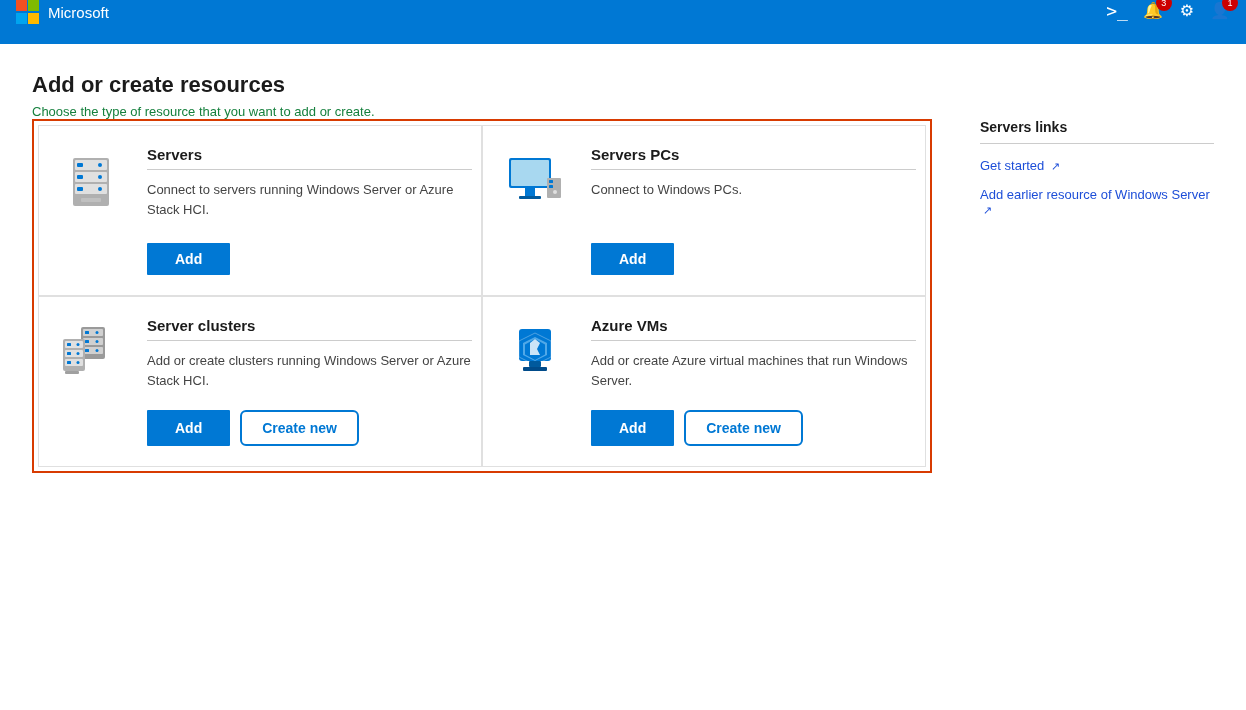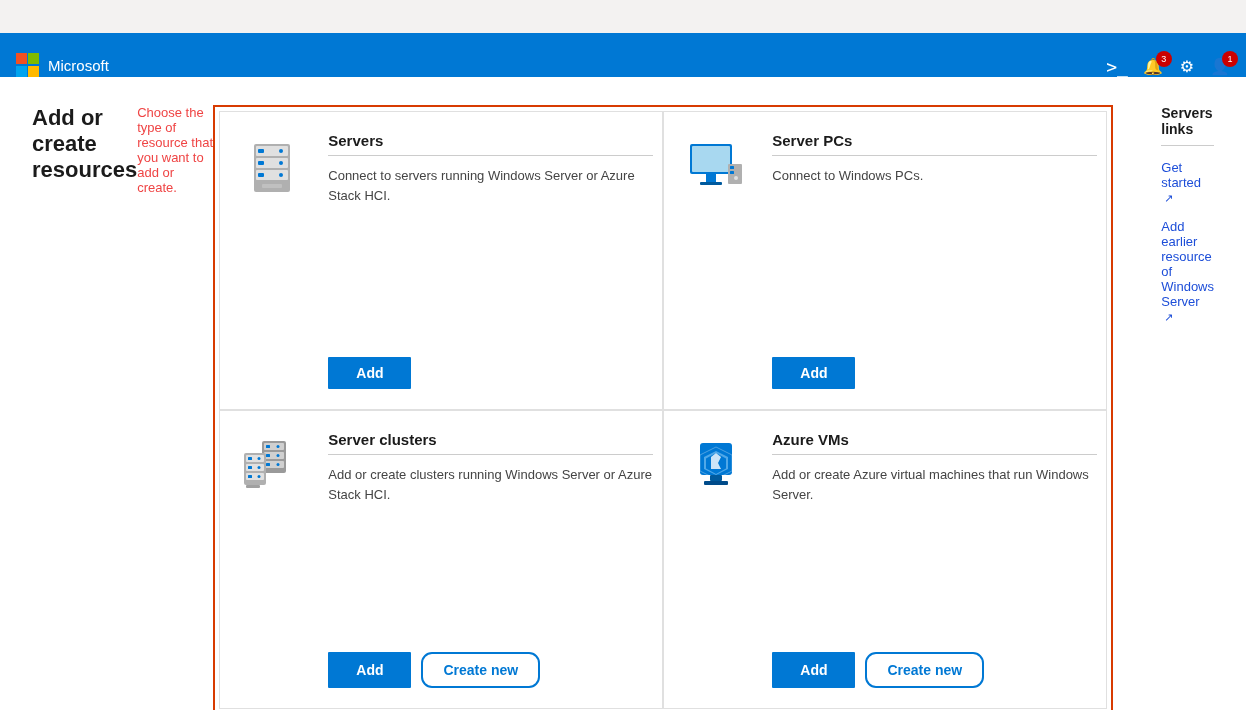--- a/index.html
+++ b/index.html
@@ -3,24 +3,23 @@
   <meta charset="utf-8">
   <style>
     * { box-sizing: border-box; margin: 0; padding: 0; }
     body { font-family: 'Segoe UI', Arial, sans-serif; background: #f3f2f1; min-height: 710px; }
 
     
     .topbar {
       background: #0078d4;
       height: 44px;
       display: flex;
-      align-items: flex-end;
+      align-items: flex-start;
       justify-content: space-between;
       padding: 0 16px;
-      margin-top: 33px;
     }
     .topbar-left { display: flex; align-items: center; gap: 8px; }
     .ms-logo { display: flex; width: 24px; height: 24px; flex-wrap: wrap; gap: 1px; }
     .ms-logo-sq { width: 11px; height: 11px; }
     .ms-logo-sq.red { background: #f25022; }
     .ms-logo-sq.green { background: #7fba00; }
     .ms-logo-sq.blue { background: #00a4ef; }
     .ms-logo-sq.yellow { background: #ffb900; }
     .topbar-brand { color: white; font-size: 15px; font-weight: 400; }
     .topbar-right { display: flex; align-items: center; gap: 16px; }
@@ -35,33 +34,33 @@
       width: 16px; height: 16px;
       display: flex; align-items: center; justify-content: center;
     }
 
     
     .main-content {
       background: #fff;
       padding: 28px 32px;
       min-height: calc(710px - 44px);
       display: flex;
+      flex-direction: column;
     }
 
     .page-title {
       font-size: 22px;
       font-weight: 700;
       color: #1b1b1b;
       margin-bottom: 6px;
     }
 
     .page-subtitle {
       font-size: 13px;
-      color: #ef4444;
-      margin-bottom: 20px;
+      color: #15803d;
     }
 
     .content-area {
       display: flex;
       gap: 32px;
     }
 
     
     .cards-grid {
       border: 2px solid #d83b01;
@@ -136,21 +135,21 @@
     }
 
     .btn-create {
       background: white;
       color: #0078d4;
       border: 2px solid #0078d4;
       padding: 8px 20px;
       font-size: 14px;
       font-weight: 600;
       cursor: pointer;
-      border-radius: 11px;
+      border-radius: 6px;
     }
 
     
     .sidebar {
       flex: 1;
       padding-left: 16px;
     }
 
     .sidebar-title {
       font-size: 14px;
@@ -261,21 +260,21 @@
             <rect x="22" y="38" width="10" height="8" fill="#0078d4"></rect>
             <rect x="16" y="46" width="22" height="3" rx="1" fill="#005a9e"></rect>
 
             <rect x="44" y="28" width="14" height="20" rx="1" fill="#b0b0b0"></rect>
             <rect x="46" y="30" width="4" height="3" rx="0.5" fill="#0078d4"></rect>
             <rect x="46" y="35" width="4" height="3" rx="0.5" fill="#0078d4"></rect>
             <circle cx="52" cy="42" r="2" fill="#e0e0e0"></circle>
           </svg>
         </div>
         <div class="card-body">
-          <div class="card-title">Server PCs</div>
+          <div class="card-title">Servers PCs</div>
           <hr class="card-divider">
           <div class="card-desc">Connect to Windows PCs.</div>
           <div class="card-actions">
             <button class="btn-add">Add</button>
           </div>
         </div>
       </div>
 
       <div class="card">
         <div class="card-icon cluster-icon">

